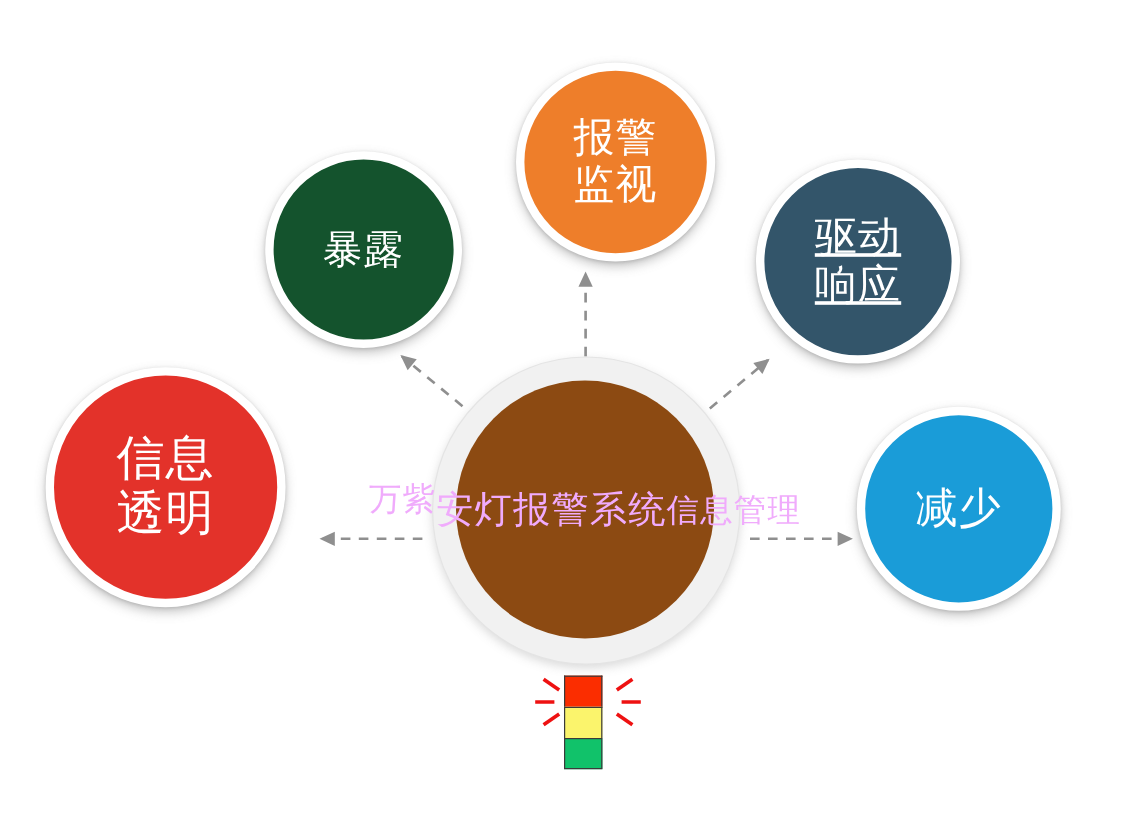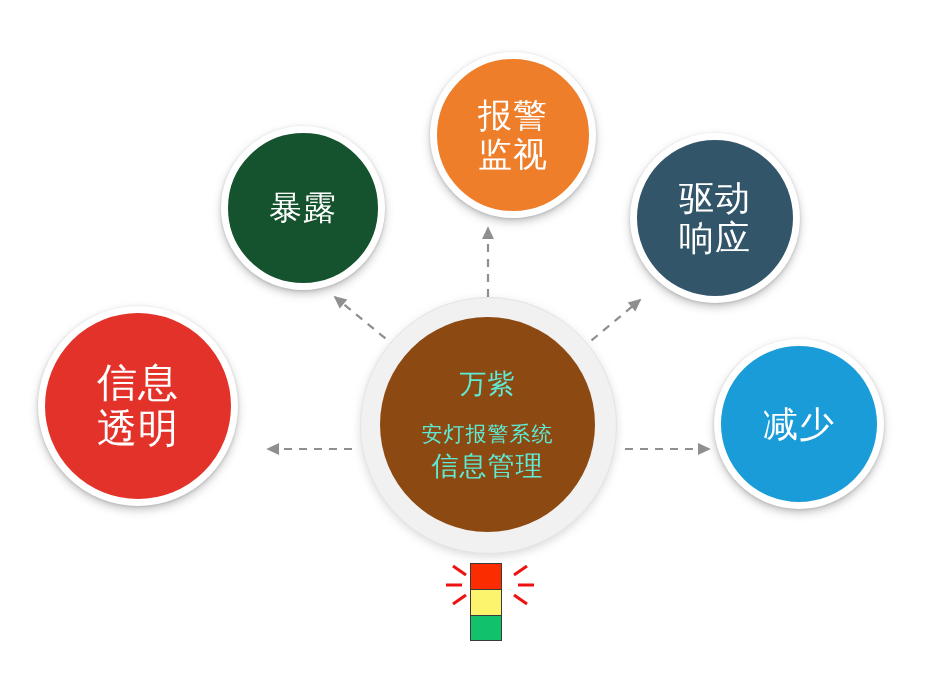--- a/index.html
+++ b/index.html
@@ -47,47 +47,47 @@
     white-space: nowrap;
   }
   
   .satellite {
     border: 7px solid #ffffff;
     box-shadow: 0 4px 9px rgba(120,120,120,0.42),
                 0 1px 3px rgba(120,120,120,0.30);
   }
   .n-orange  { background: #ee7e2a; }
   .n-teal    { background: #14532d; align-items: center; }
-  .n-slate   { background: #33556a; }
+  .n-slate   { background: #33556a; text-decoration: underline; }
   .n-red     { background: #e3322a; }
   .n-blue    { background: #1a9cd8; }
 
   
   #hub-ring {
     position: absolute;
     border-radius: 50%;
     background: #f1f1f1;
     border: 1px solid #e4e4e4;
     box-shadow: 0 3px 8px rgba(140,140,140,0.30);
   }
   #hub-core {
     position: absolute;
     border-radius: 50%;
     background: #8c4a12;
     display: flex;
-    flex-direction: column;
+    flex-direction: row;
     align-items: center;
     justify-content: center;
-    color: #5eead4;
+    color: #f0abfc;
     text-align: center;
     box-sizing: border-box;
   }
   #hub-core .hub-ln { display: block; white-space: nowrap; letter-spacing: 1px; }
   #hub-core .hub-l1 { font-size: 27px; margin-bottom: 18px; }
-  #hub-core .hub-l2 { font-size: 21px; }
+  #hub-core .hub-l2 { font-size: 31px; }
   #hub-core .hub-l3 { font-size: 27px; }
 
   
   #andon {
     position: absolute;
     left: 440px;
     top: 548px;
     width: 100px;
     height: 104px;
   }

